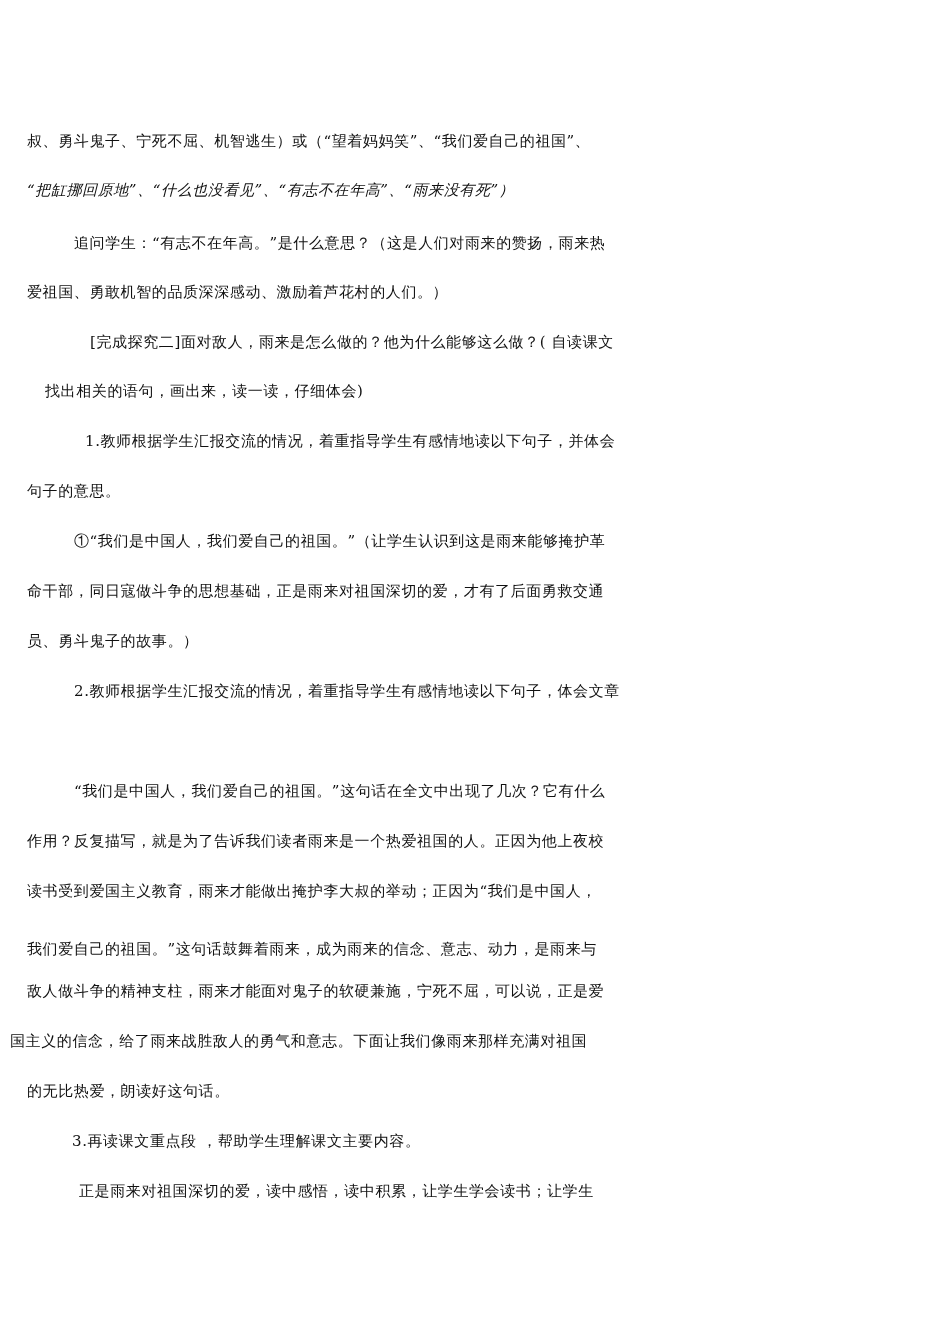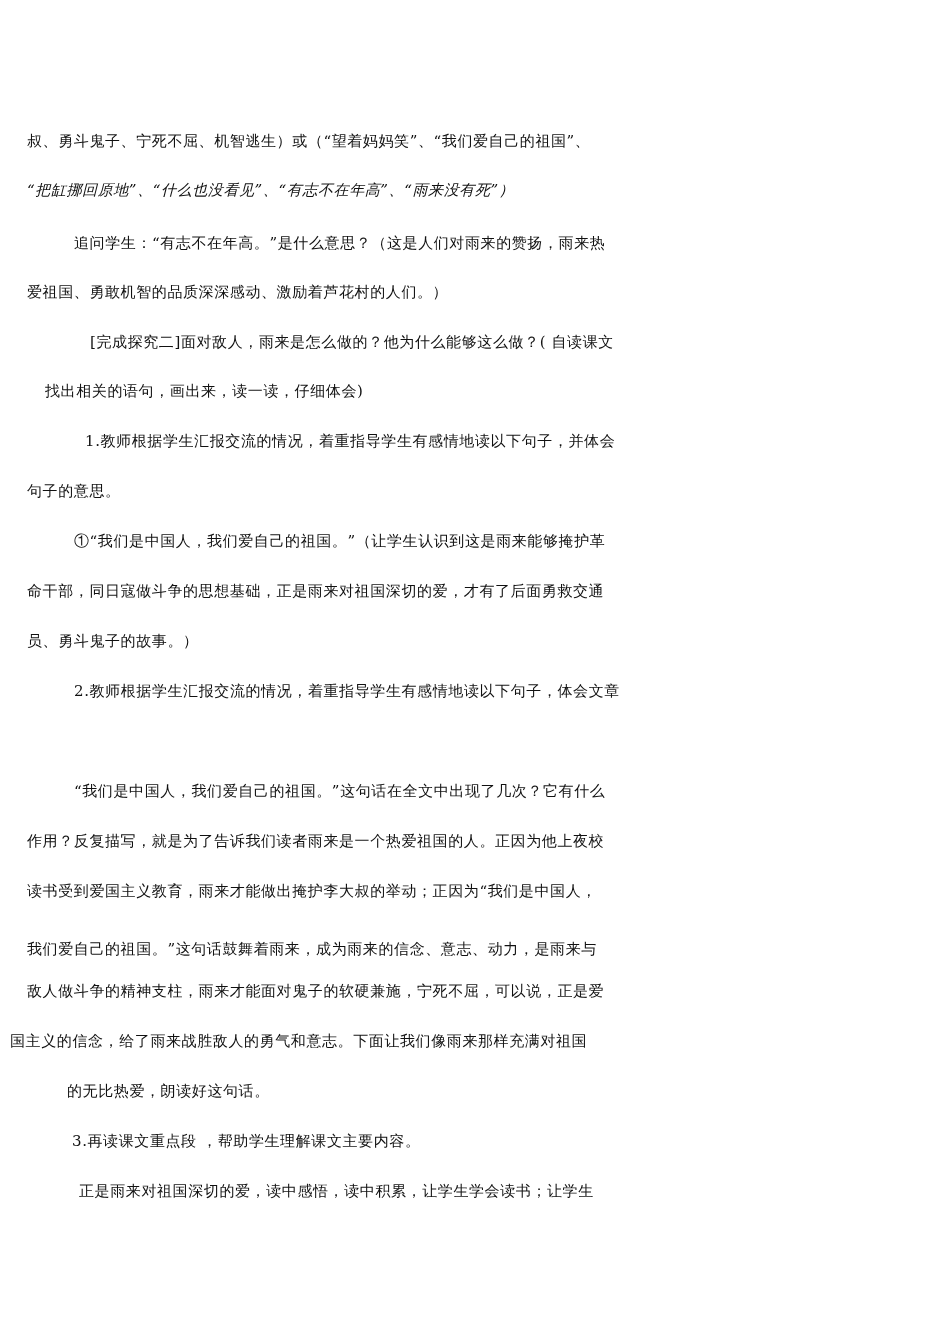--- a/index.html
+++ b/index.html
@@ -47,16 +47,16 @@
   <div class="line" style="left: 74px; top: 527px;">①“我们是中国人，我们爱自己的祖国。”（让学生认识到这是雨来能够掩护革</div>
   <div class="line" style="left: 27px; top: 577px;">命干部，同日寇做斗争的思想基础，正是雨来对祖国深切的爱，才有了后面勇救交通</div>
   <div class="line" style="left: 27px; top: 627px;">员、勇斗鬼子的故事。）</div>
   <div class="line" style="left: 74px; top: 677px;">2.教师根据学生汇报交流的情况，着重指导学生有感情地读以下句子，体会文章</div>
   <div class="line" style="left: 74px; top: 777px;">“我们是中国人，我们爱自己的祖国。”这句话在全文中出现了几次？它有什么</div>
   <div class="line" style="left: 27px; top: 827px;">作用？反复描写，就是为了告诉我们读者雨来是一个热爱祖国的人。正因为他上夜校</div>
   <div class="line" style="left: 27px; top: 877px;">读书受到爱国主义教育，雨来才能做出掩护李大叔的举动；正因为“我们是中国人，</div>
   <div class="line" style="left: 27px; top: 927px; margin-top: 8px;">我们爱自己的祖国。”这句话鼓舞着雨来，成为雨来的信念、意志、动力，是雨来与</div>
   <div class="line" style="left: 27px; top: 977px;">敌人做斗争的精神支柱，雨来才能面对鬼子的软硬兼施，宁死不屈，可以说，正是爱</div>
   <div class="line" style="left: 10px; top: 1027px;">国主义的信念，给了雨来战胜敌人的勇气和意志。下面让我们像雨来那样充满对祖国</div>
-  <div class="line" style="left: 27px; top: 1077px; margin-left: 40px;">的无比热爱，朗读好这句话。</div>
+  <div class="line" style="left: 27px; top: 1077px;">的无比热爱，朗读好这句话。</div>
   <div class="line" style="left: 72px; top: 1127px;">3.再读课文重点段 ，帮助学生理解课文主要内容。</div>
   <div class="line" style="left: 79px; top: 1177px;">正是雨来对祖国深切的爱，读中感悟，读中积累，让学生学会读书；让学生</div>
 </div>
 
 </body></html>

